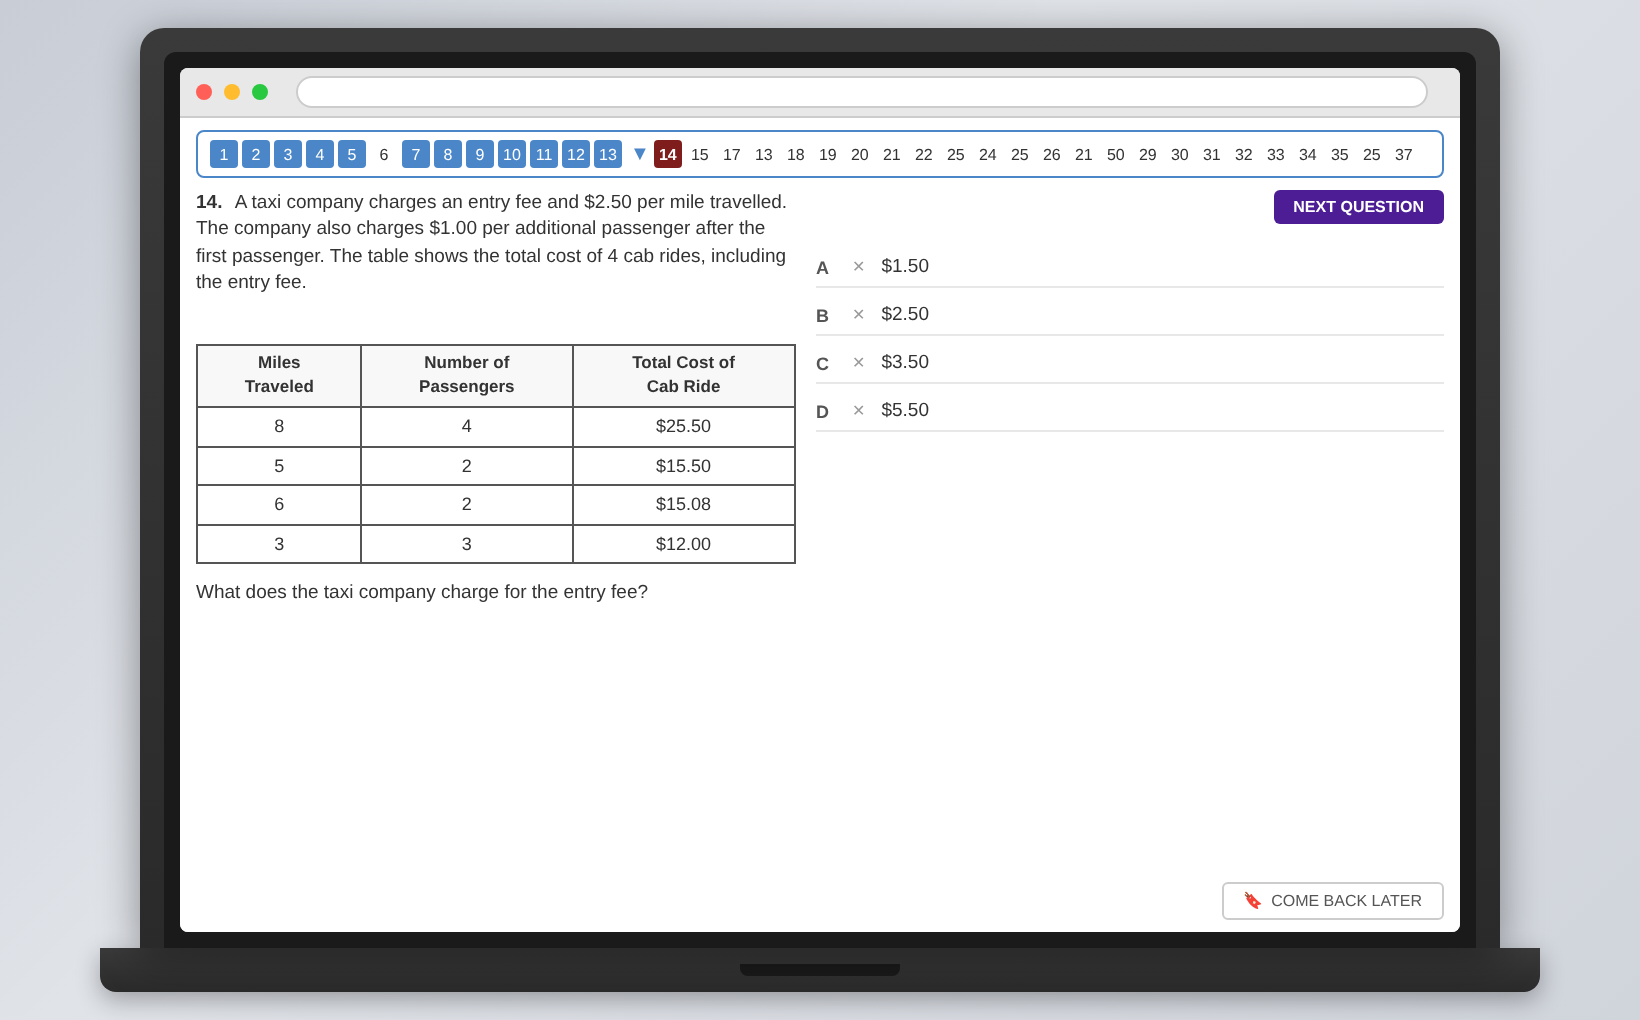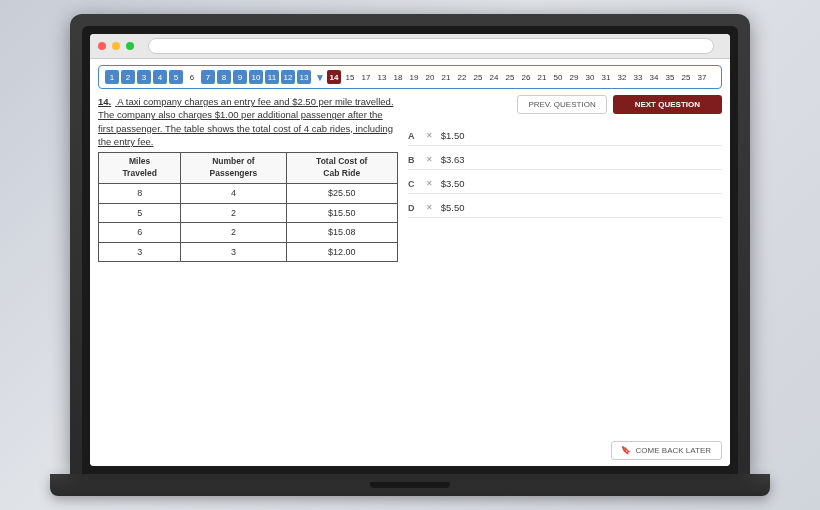--- a/index.html
+++ b/index.html
@@ -139,22 +139,21 @@
       color: #333;
       line-height: 1.4;
     }
 
     .question-number {
       font-weight: bold;
       margin-right: 4px;
     }
 
     .question-text {
-      margin-bottom: 4px;
-      text-decoration: underline;
+      margin-bottom: 24px;
     }
 
     
     .data-table {
       width: 100%;
       border-collapse: collapse;
       margin-bottom: 8px;
       font-size: 9px;
       padding-left: 15px;
     }
@@ -196,24 +195,24 @@
       padding: 4px 10px;
       font-size: 8px;
       border: 1px solid #ccc;
       background: white;
       border-radius: 3px;
       cursor: pointer;
       color: #555;
     }
 
     .btn-next {
-      padding: 4px 22px;
+      padding: 4px 10px;
       font-size: 8px;
       border: none;
-      background: #7f1d1d;
+      background: #4c1d95;
       color: white;
       border-radius: 3px;
       cursor: pointer;
       font-weight: bold;
     }
 
     .answer-option {
       display: flex;
       align-items: center;
       gap: 8px;
@@ -370,38 +369,38 @@
                     <td>$15.08</td>
                   </tr>
                   <tr>
                     <td>3</td>
                     <td>3</td>
                     <td>$12.00</td>
                   </tr>
                 </tbody>
               </table>
 
+              <div class="bottom-question">What does the taxi company charge for the entry fee?</div>
             </div>
 
             <div class="answer-area">
               <div class="button-row">
-                <button class="btn-prev">PREV. QUESTION</button>
                 <button class="btn-next">NEXT QUESTION</button>
               </div>
 
               <div class="answer-option">
                 <span class="option-letter">A</span>
                 <span class="option-x">✕</span>
                 <span class="option-value">$1.50</span>
               </div>
 
               <div class="answer-option">
                 <span class="option-letter">B</span>
                 <span class="option-x">✕</span>
-                <span class="option-value">$3.63</span>
+                <span class="option-value">$2.50</span>
               </div>
 
               <div class="answer-option">
                 <span class="option-letter">C</span>
                 <span class="option-x">✕</span>
                 <span class="option-value">$3.50</span>
               </div>
 
               <div class="answer-option">
                 <span class="option-letter">D</span>

